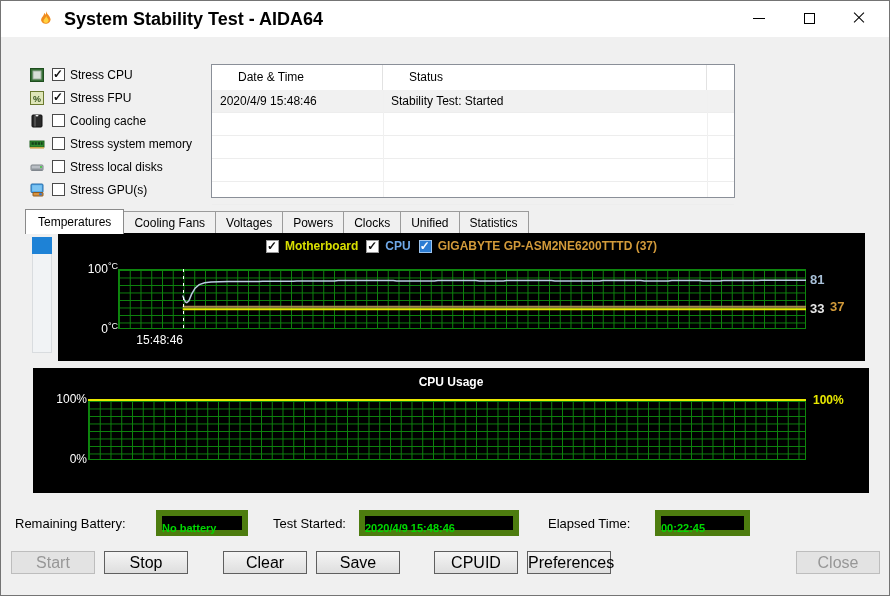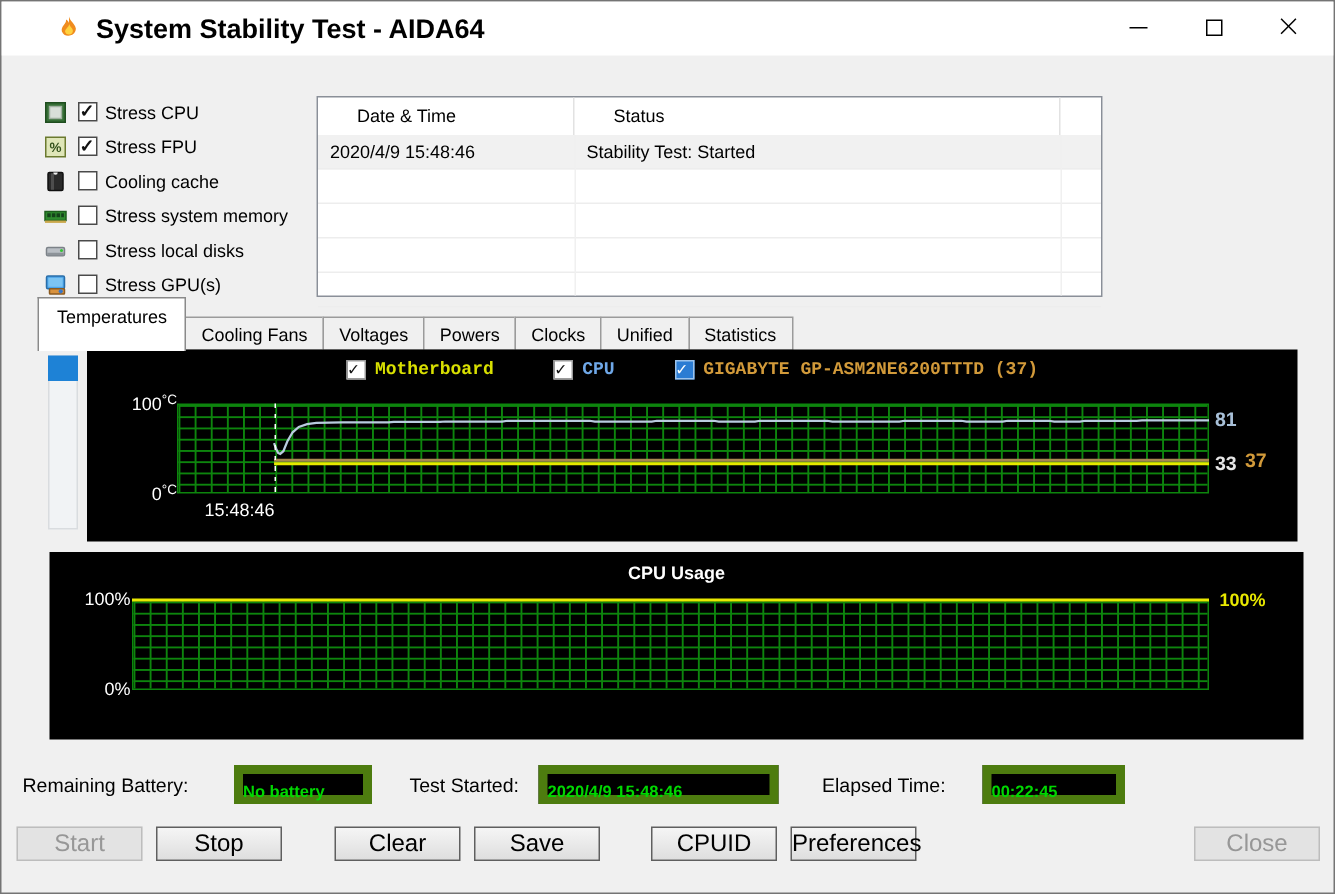--- a/index.html
+++ b/index.html
@@ -33,28 +33,28 @@
   .el-header { display:flex; height:25px; line-height:25px; }
   .el-h-cell { padding-left:26px; border-right:1px solid #e2e2e2; }
   .el-c1 { width:171px; } .el-c2 { width:324px; }
   .el-row { display:flex; height:23px; line-height:23px; border-bottom:1px solid #ededed; }
   .el-row.selected { background:#f1f1f1; }
   .el-cell { padding-left:8px; }
   .el-vline { position:absolute; top:25px; bottom:0; width:1px; background:#f0f0f0; }
   
   .tabs { position:absolute; left:24px; top:208px; height:25px; display:flex; align-items:flex-end; }
   .tab { height:23px; line-height:22px; padding:0 10px; background:#f0f0f0; border:1px solid #9b9b9b; margin-left:-1px; cursor:default; }
-  .tab.active { height:36px; line-height:24px; background:#fff; border-color:#8a8a8a; border-bottom:none; padding:0 12px; position:relative; z-index:2; margin-left:0; }
+  .tab.active { height:25px; line-height:24px; background:#fff; border-color:#8a8a8a; border-bottom:none; padding:0 12px; position:relative; z-index:2; margin-left:0; }
   
   .slider-track { position:absolute; left:31px; top:236px; width:20px; height:116px; background:#f1f3f5; border:1px solid #d9dcdf; }
   .slider-thumb { position:absolute; left:-1px; top:-1px; width:20px; height:17px; background:#1e82d6; }
   .panel { position:absolute; background:#000; }
   .panel-temp { left:57px; top:232px; width:807px; height:128px; }
   .panel-usage { left:32px; top:367px; width:836px; height:125px;padding-left:16px; }
-  .legend { position:absolute; left:0; right:0; top:6px; display:flex; justify-content:center; gap:40px;font-family:Liberation Mono, monospace; }
+  .legend { position:absolute; left:0; right:0; top:6px; display:flex; justify-content:center; gap:8px; }
   .legend-item { display:flex; align-items:center; gap:6px; font-weight:bold; }
   .legend .checkbox { border:1px solid #9a9a9a; }
   .checkbox.blue { background:#2b7cd3; border:1px solid #9cc3ec; }
   .checkbox.blue.checked::after { color:#fff; }
   .grid { position:absolute; border:1px solid #0d850d;
     background-image:
       linear-gradient(#0d850d 1px, transparent 1px),
       linear-gradient(90deg, #0d850d 1px, transparent 1px);
     background-size:10.75px 7.5px; }
   .grid-temp { left:60px; top:36px; width:688px; height:60px; }

